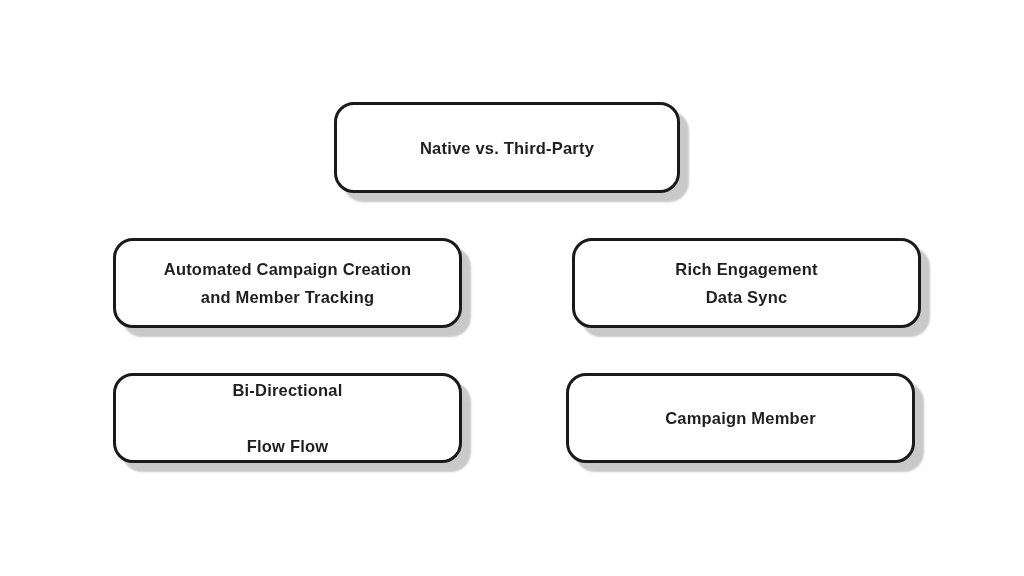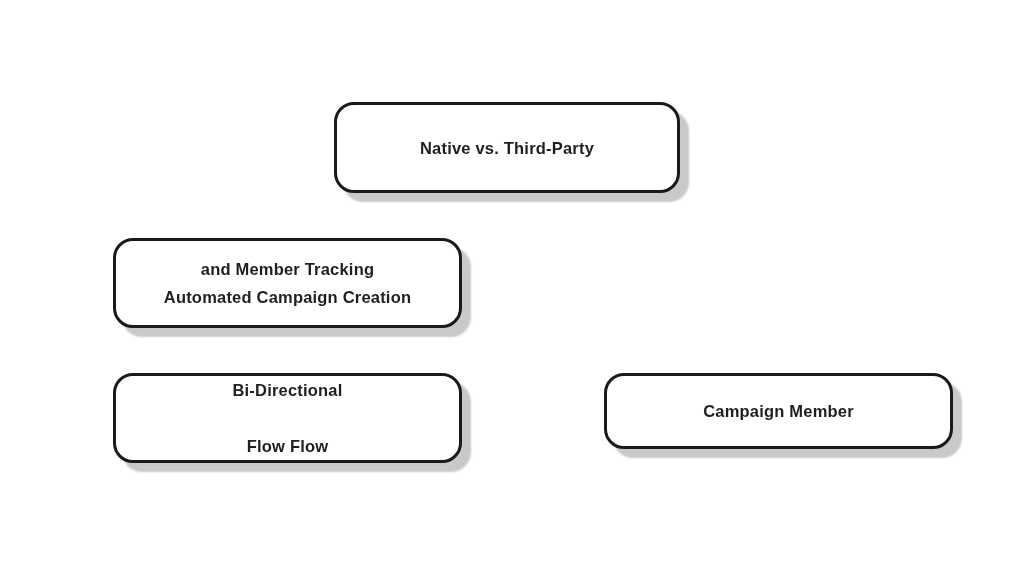--- a/index.html
+++ b/index.html
@@ -34,36 +34,40 @@
     letter-spacing: 0.2px;
   }
   .node .line {
     display: block;
     white-space: nowrap;
   }
   #node-top        { left: 334px; top: 102px; width: 346px; height: 91px; }
   #node-mid-left   { left: 113px; top: 238px; width: 349px; height: 90px; }
   #node-mid-right  { left: 572px; top: 238px; width: 349px; height: 90px; }
   #node-bot-left   { left: 113px; top: 373px; width: 349px; height: 90px; gap: 28px; }
-  #node-bot-right  { left: 604px; top: 373px; width: 349px; height: 76px; }
+  #node-bot-right  { left: 566px; top: 373px; width: 349px; height: 90px; }
 </style>
 </head>
 <body>
 
 <div class="canvas">
 
   <div class="node" id="node-top">
     <span class="line">Native vs. Third-Party</span>
   </div>
 
   <div class="node" id="node-mid-left">
+    <span class="line">Automated Campaign Creation</span>
     <span class="line">and Member Tracking</span>
-    <span class="line">Automated Campaign Creation</span>
   </div>
 
+  <div class="node" id="node-mid-right">
+    <span class="line">Rich Engagement</span>
+    <span class="line">Data Sync</span>
+  </div>
 
   <div class="node" id="node-bot-left">
     <span class="line">Bi-Directional</span>
     <span class="line">Flow Flow</span>
   </div>
 
   <div class="node" id="node-bot-right">
     <span class="line">Campaign Member</span>
   </div>
 

